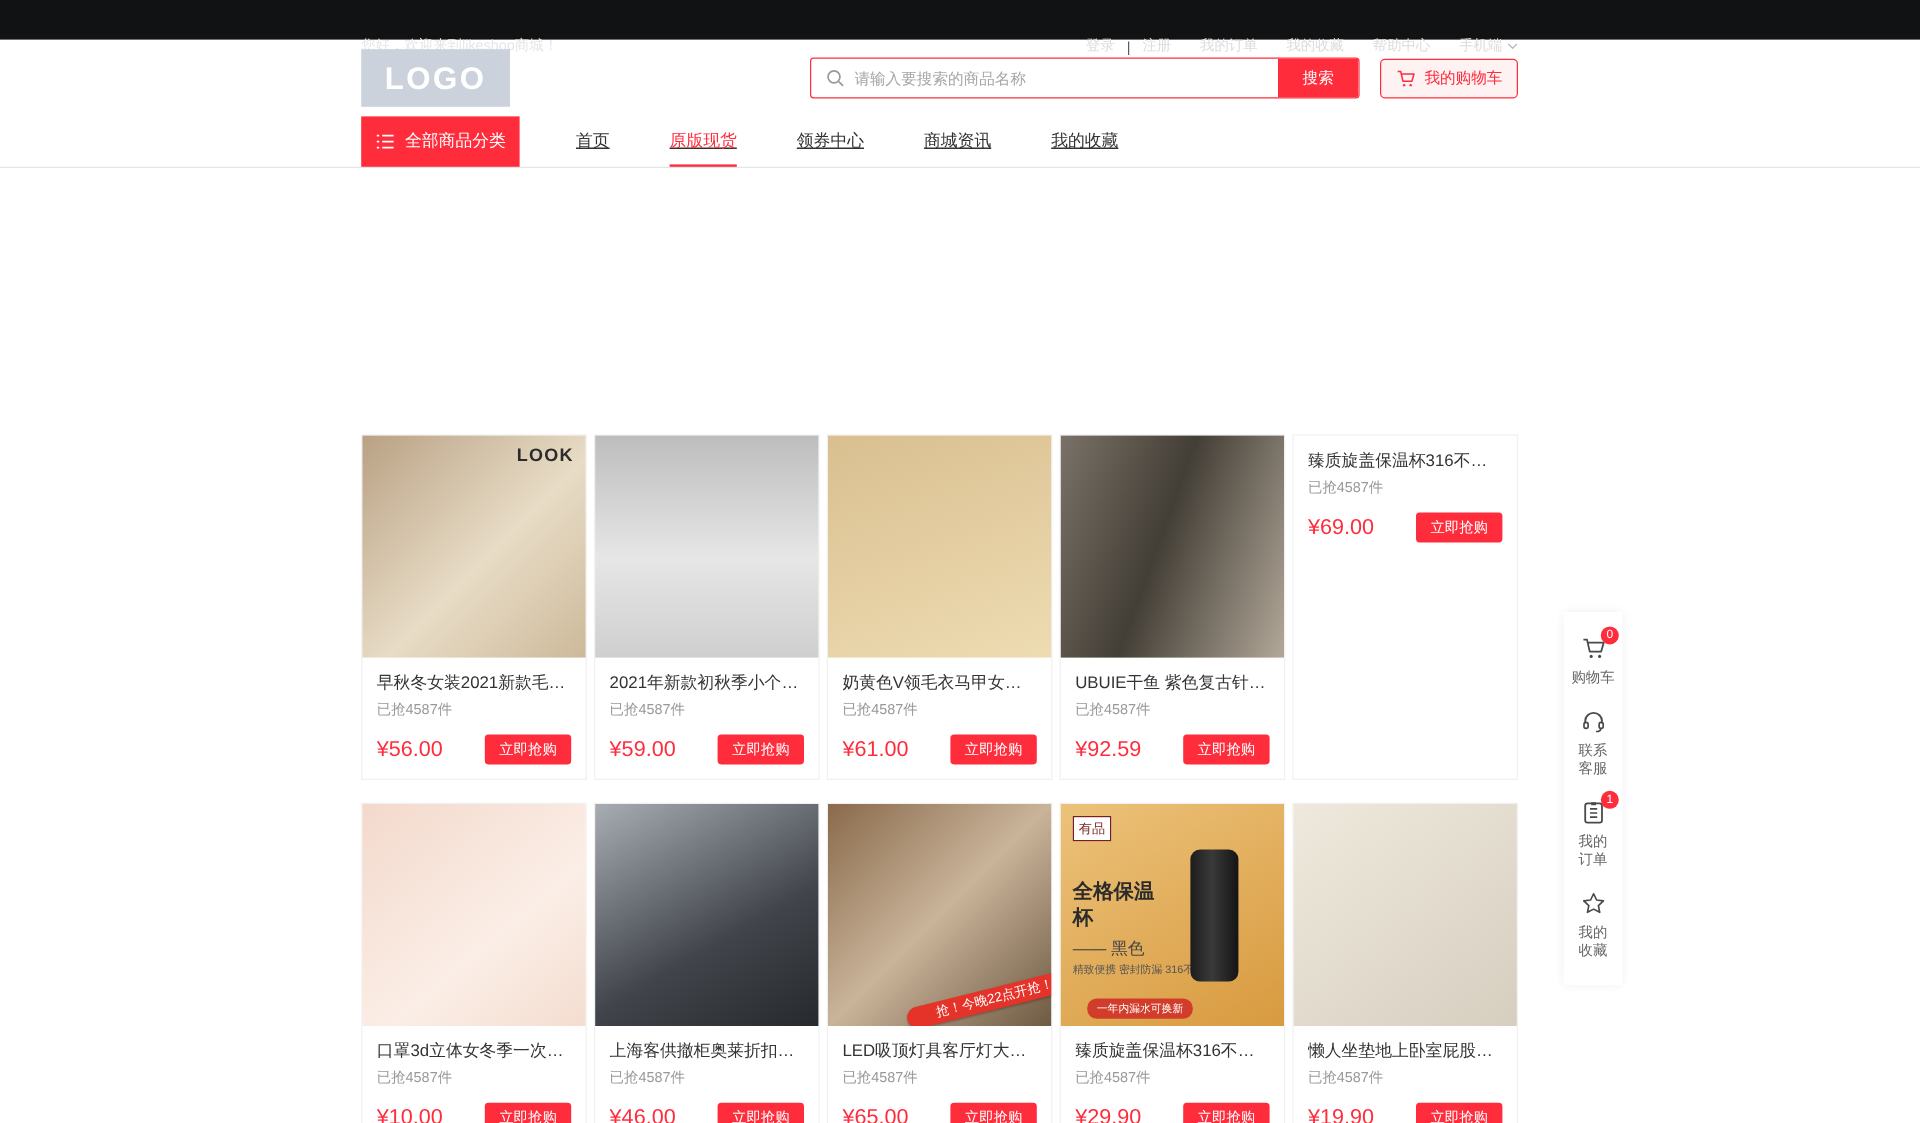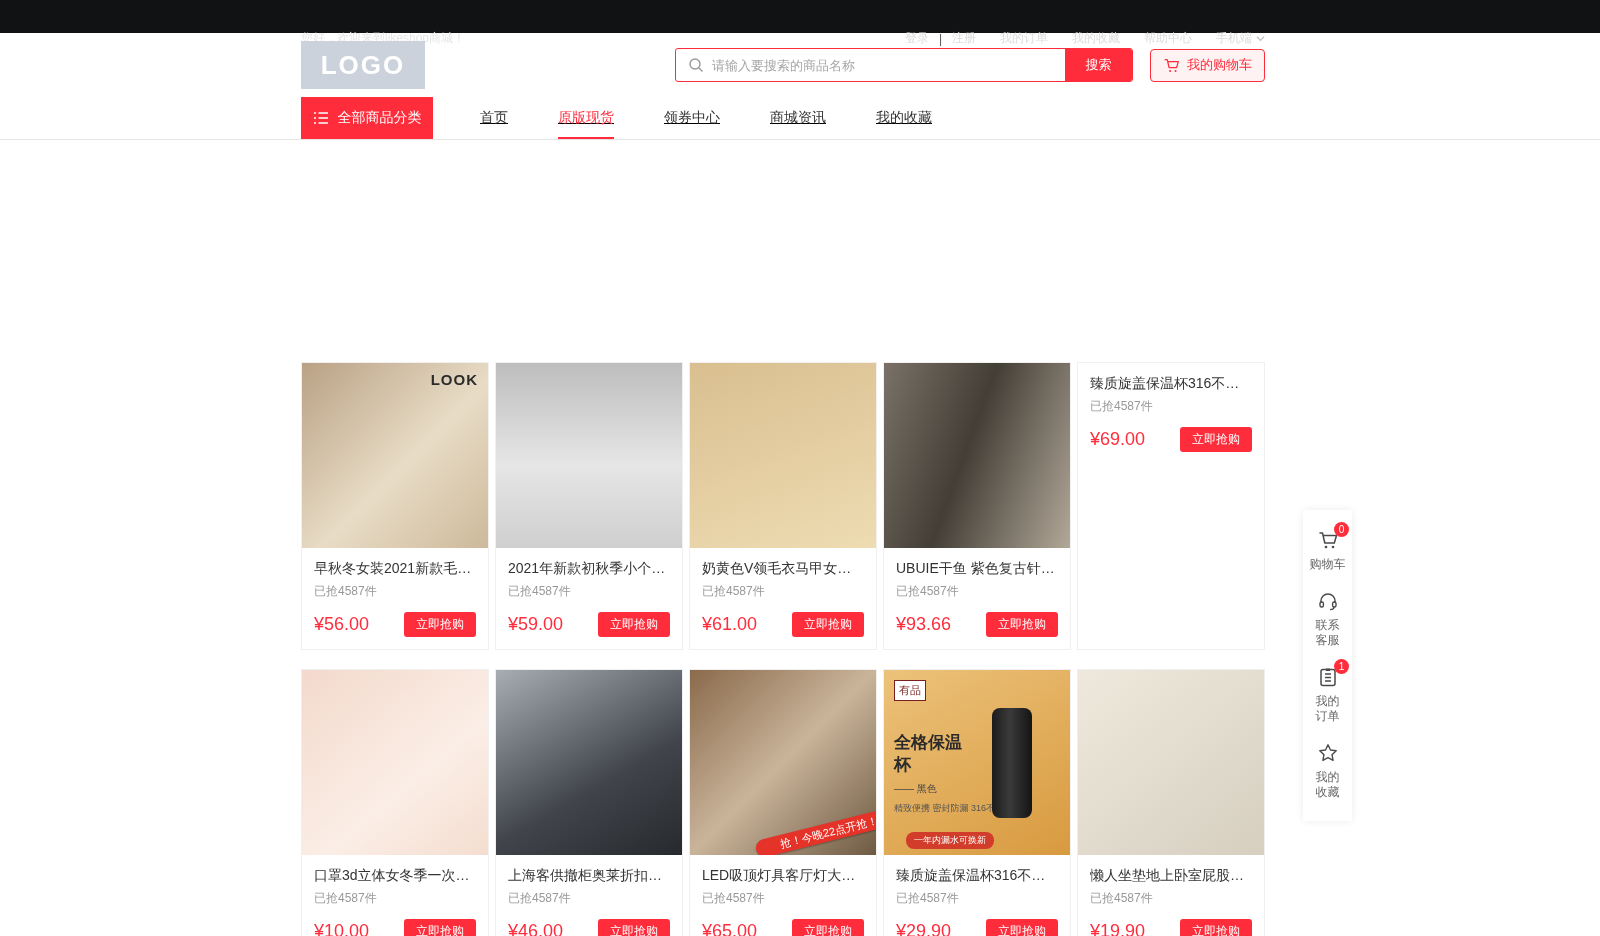--- a/index.html
+++ b/index.html
@@ -61,21 +61,21 @@
   .img-9 { background:linear-gradient(150deg,#ecc27a,#d89a3f); }
   .img-10 { background:linear-gradient(140deg,#efe9dd,#d6cfc0); }
 
   .ov-look { position:absolute; top:8px; right:10px; font-size:15px; font-weight:bold; color:#2b2b2b; letter-spacing:1px; }
   .ov-banner { position:absolute; left:0; right:0; bottom:0; height:24px; background:rgba(59,31,140,.85); color:#fff; display:flex; align-items:center; padding:0 8px; gap:14px; }
   .ov-banner .b-main { font-size:13px; font-weight:bold; font-style:italic; }
   .ov-banner .b-note { font-size:9px; opacity:.85; }
   .ov-ribbon { position:absolute; right:-28px; bottom:14px; width:150px; transform:rotate(-14deg); background:#e6332a; color:#fff; font-size:11px; text-align:center; line-height:18px; border-radius:9px; box-shadow:0 1px 2px rgba(0,0,0,.3); }
   .ov-brand { position:absolute; top:10px; left:10px; background:#fff; color:#7a1f1f; border:1px solid #7a1f1f; font-size:11px; padding:2px 4px; }
   .ov-head { position:absolute; top:62px; left:10px; font-size:17px; font-weight:bold; color:#2b2b2b; line-height:22px; width:70px; }
-  .ov-variant { position:absolute; top:112px; left:10px; font-size:10px; color:#444; }
+  .ov-variant { position:absolute; top:112px; left:10px; font-size:14px; color:#444; }
   .ov-feats { position:absolute; top:130px; left:10px; font-size:9px; color:#555; line-height:16px; }
   .ov-bottom-ribbon { position:absolute; left:22px; bottom:6px; background:#d23c2a; color:#fff; font-size:9px; padding:2px 8px; border-radius:8px; }
   .bottle { position:absolute; right:38px; top:38px; width:40px; height:110px; background:linear-gradient(90deg,#1c1c1c,#3a3a3a 45%,#141414); border-radius:8px; }
 
   
   .floatbar { position:absolute; left:1303px; top:510px; width:49px; background:#fff; box-shadow:0 0 8px rgba(0,0,0,.08); padding:10px 0 12px; }
   .fb-item { position:relative; display:flex; flex-direction:column; align-items:center; padding:9px 0; cursor:pointer; }
   .fb-item svg { width:22px; height:22px; }
   .fb-label { font-size:12px; color:#666; margin-top:6px; text-align:center; line-height:15px; }
   .fb-label.two { width:26px; }
@@ -187,21 +187,21 @@
       </div>
     </div>
   </div>
 
   <div class="card">
     <div class="p-img img-4"></div>
     <div class="card-body">
       <div class="p-title">UBUIE干鱼 紫色复古针织衫马...</div>
       <div class="p-sold">已抢4587件</div>
       <div class="p-row">
-        <span class="p-price">¥93.66</span>
+        <span class="p-price">¥92.59</span>
         <button class="buy-btn">立即抢购</button>
       </div>
     </div>
   </div>
 
   <div class="card">
     <div class="card-body">
       <div class="p-title">臻质旋盖保温杯316不锈钢内胆...</div>
       <div class="p-sold">已抢4587件</div>
       <div class="p-row">

